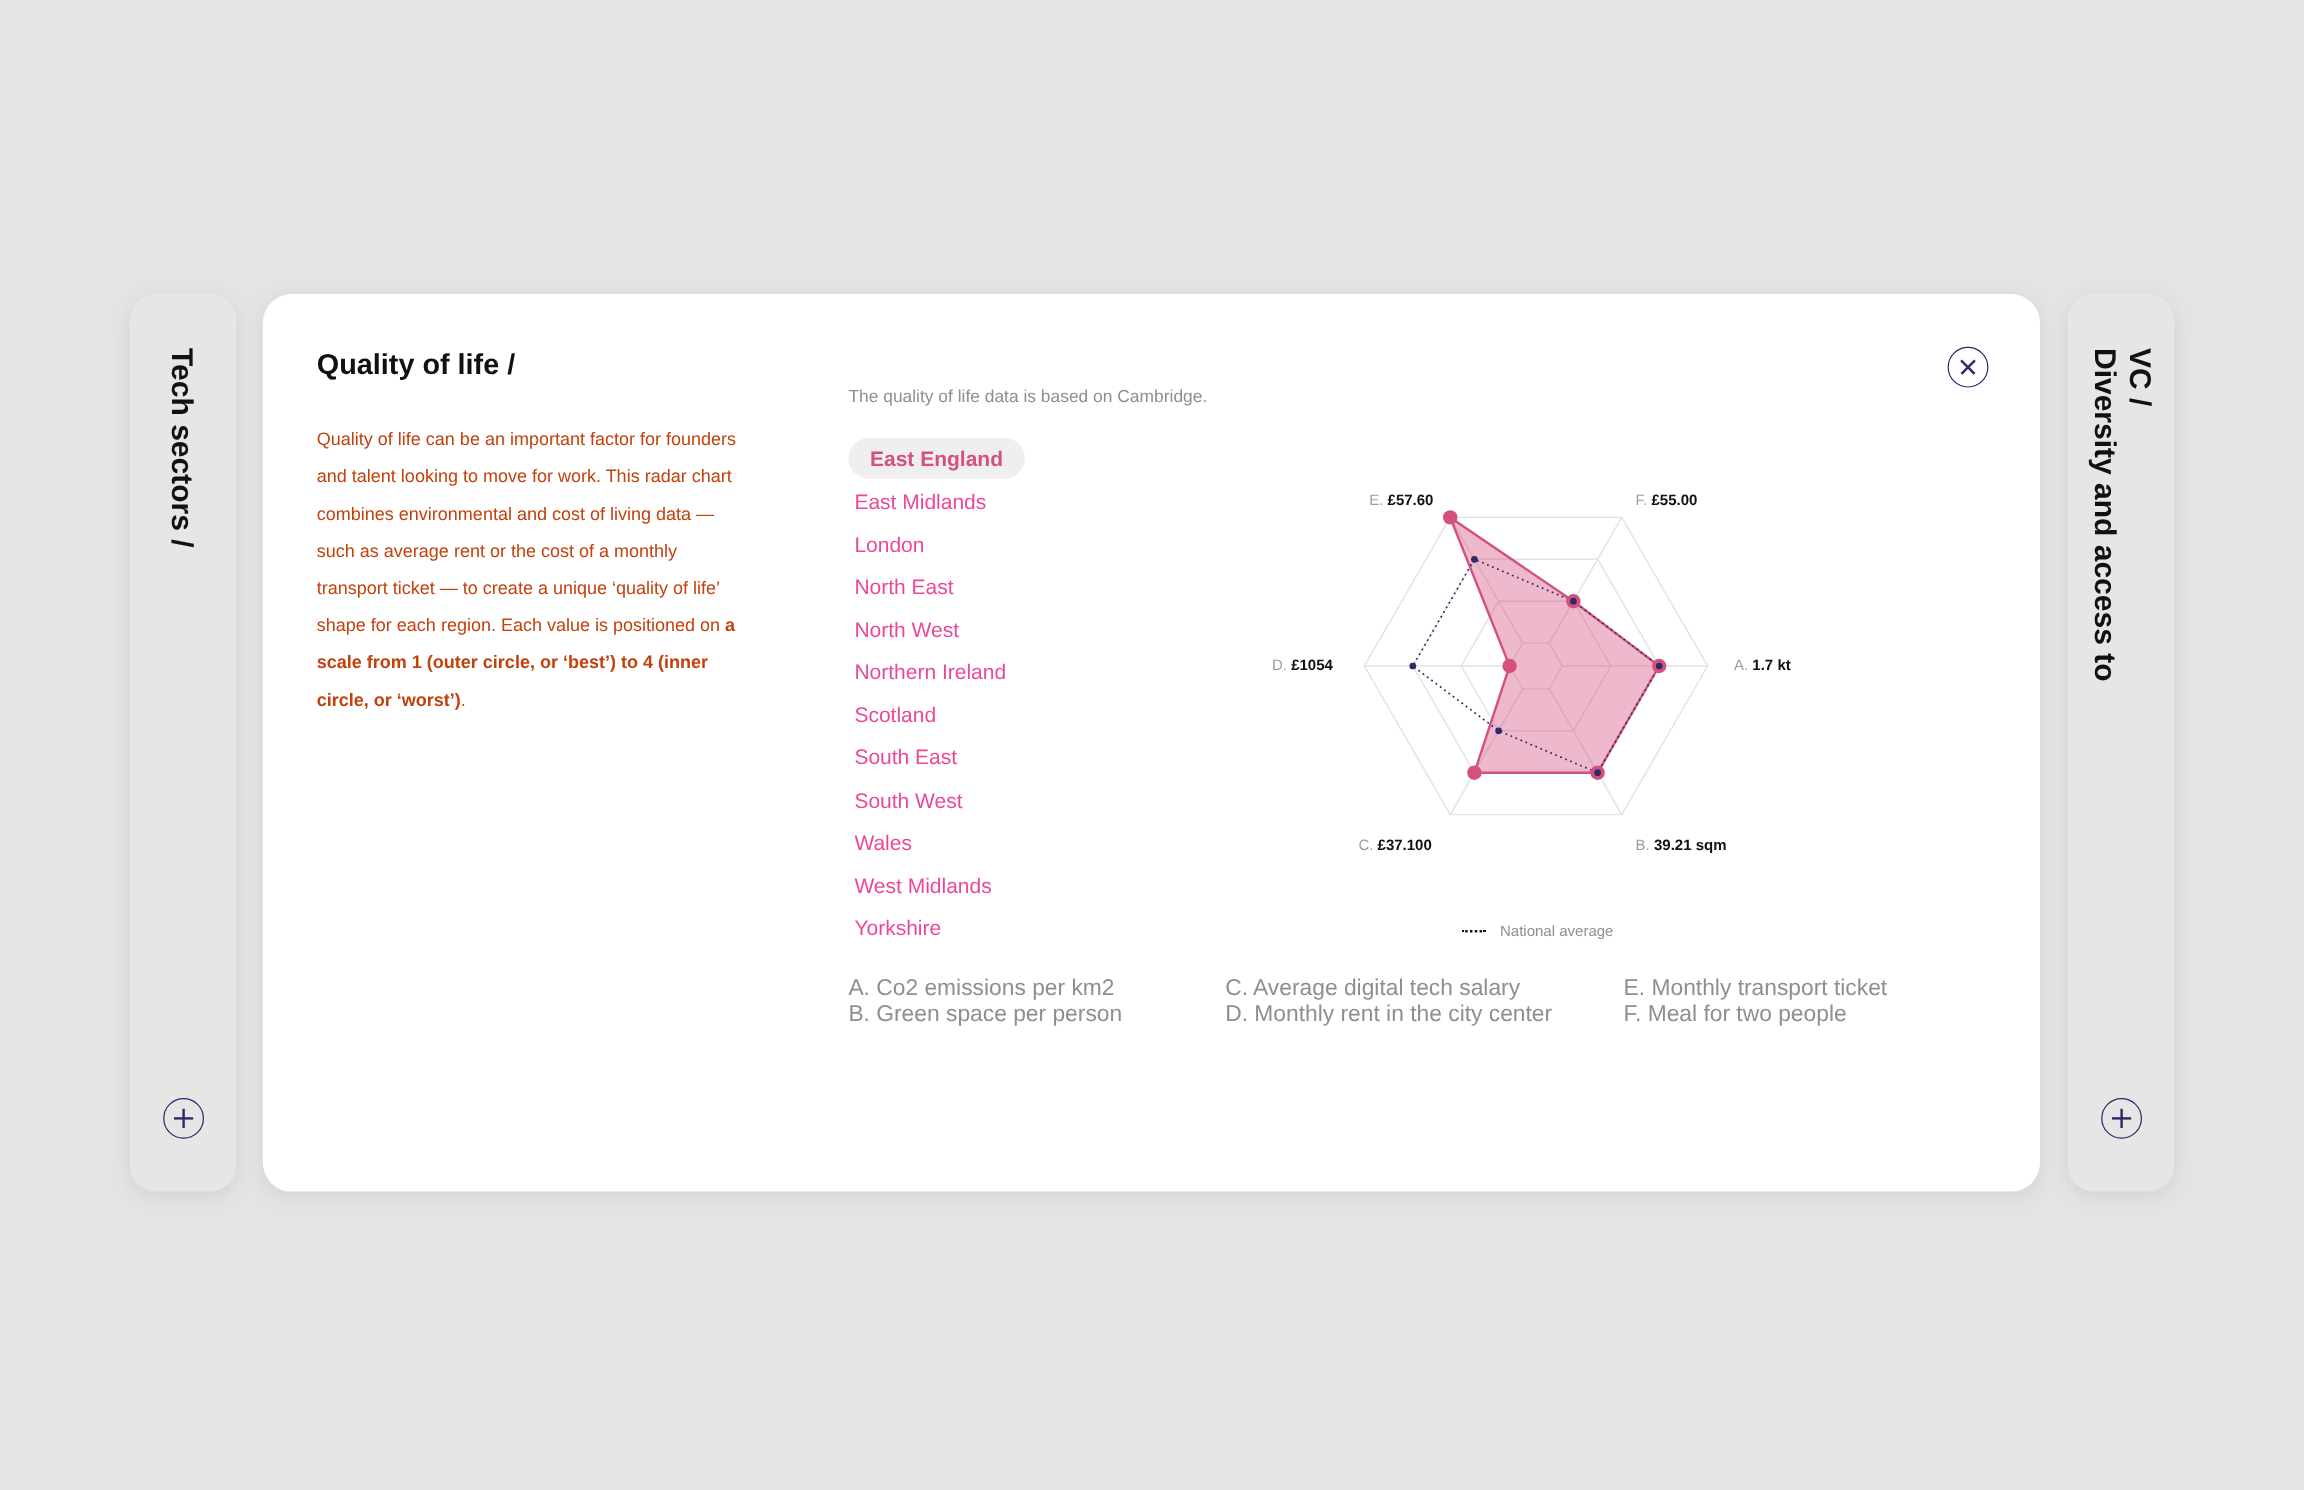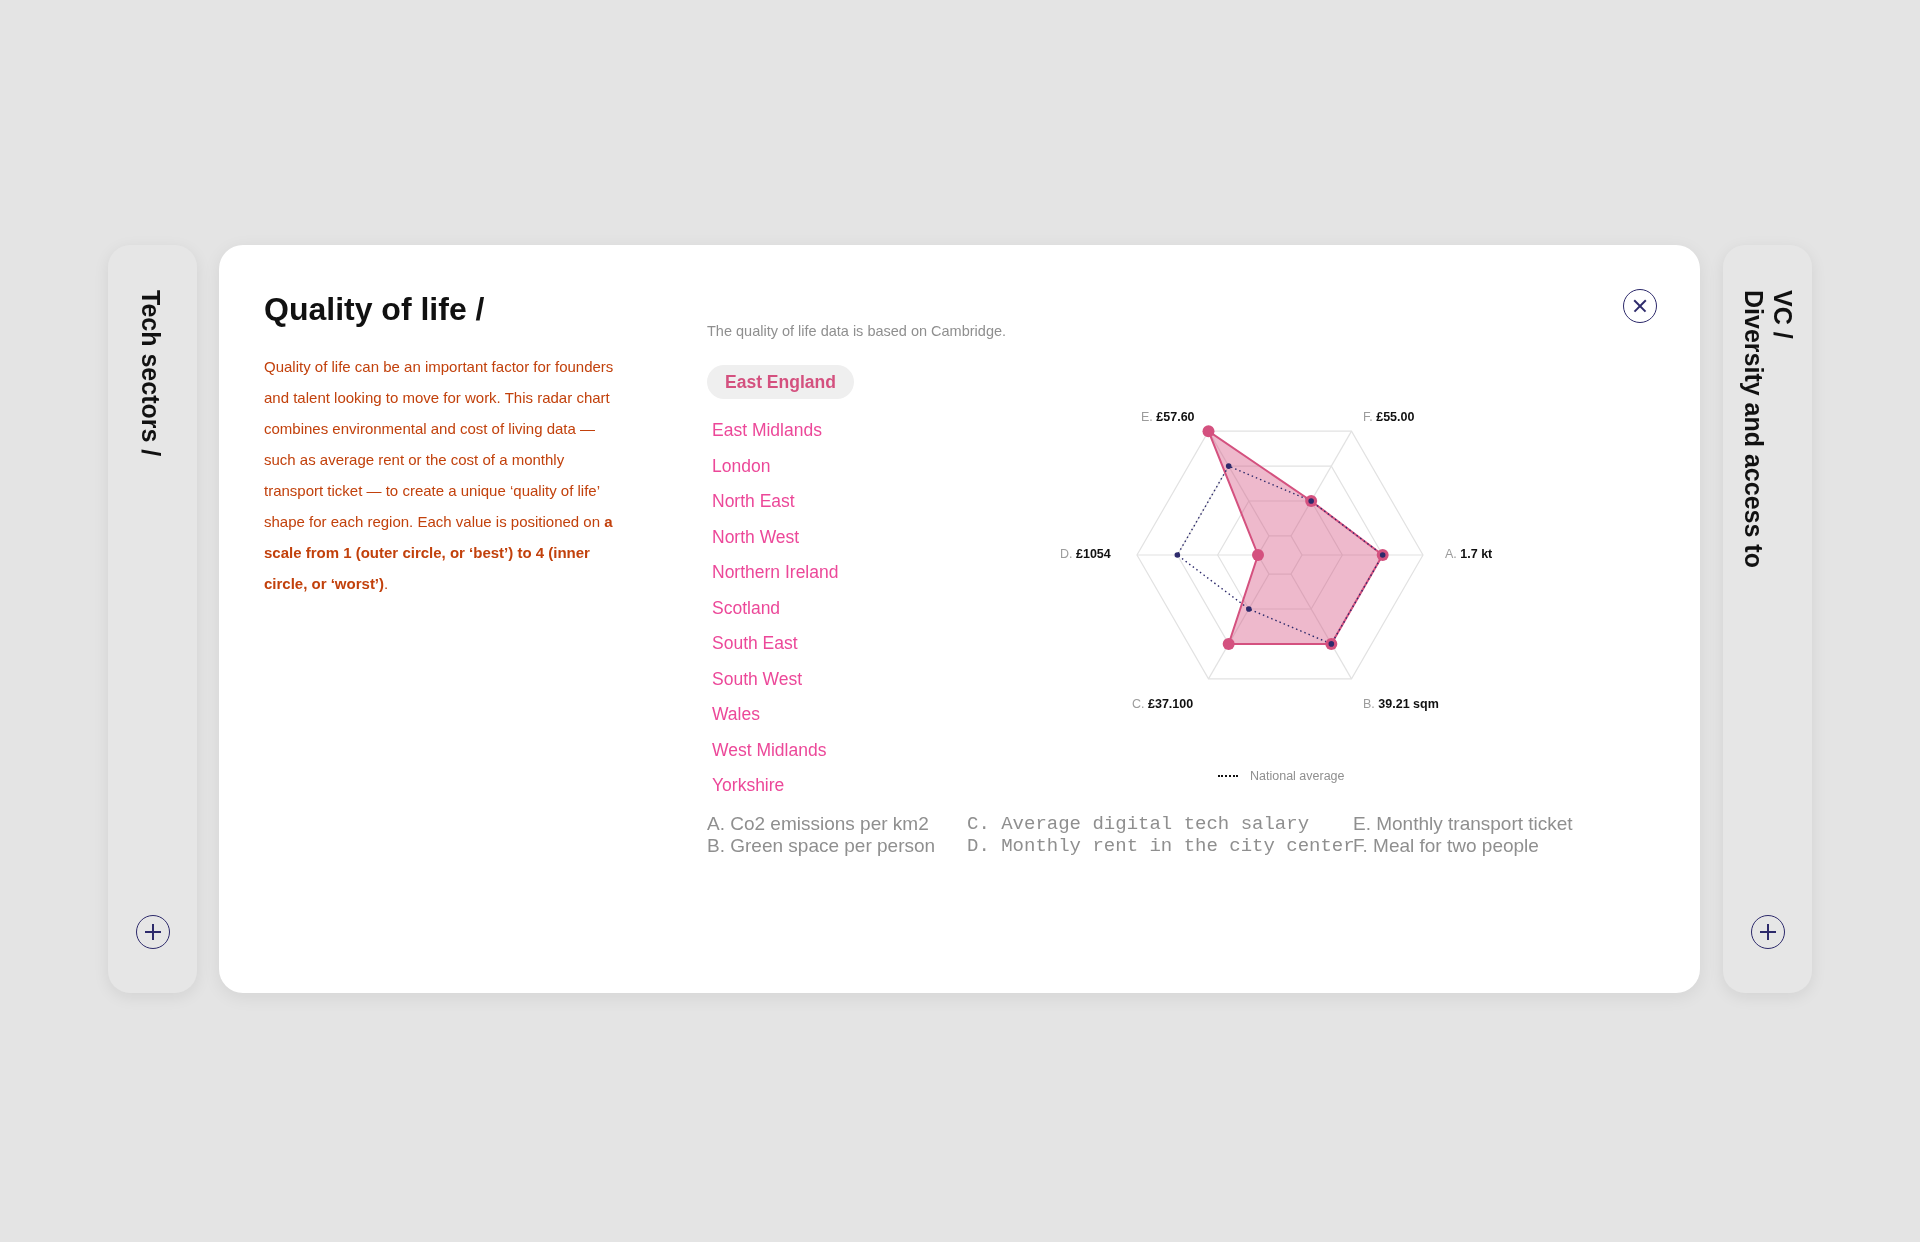--- a/index.html
+++ b/index.html
@@ -29,21 +29,21 @@
   }
   .plus-btn::before { left: 8px; right: 8px; top: 15.4px; height: 1.6px; }
   .plus-btn::after { top: 8px; bottom: 8px; left: 15.4px; width: 1.6px; }
 
   .card {
     position: absolute; left: 219px; top: 245px; width: 1481px; height: 748px;
     background: #fff; border-radius: 24px;
     box-shadow: 0 4px 18px rgba(0,0,0,0.07);
   }
   .card-title {
-    position: absolute; left: 45px; top: 46px; font-size: 32px; font-weight: 700; color: #111;
+    position: absolute; left: 45px; top: 46px; font-size: 24px; font-weight: 700; color: #111;
   }
   .intro {
     position: absolute; left: 45px; top: 106px; width: 355px;
     font-size: 15px; line-height: 31px; color: #c2410c;
   }
   .intro b { font-weight: 700; }
   .source {
     position: absolute; left: 45px; top: 646px; width: 380px;
     font-size: 11.5px; line-height: 14.5px; color: #b4b4b4;
   }
@@ -64,39 +64,39 @@
   .close-btn::before { transform: rotate(45deg); }
   .close-btn::after { transform: rotate(-45deg); }
 
   .region-list { position: absolute; left: 488px; top: 120px; list-style: none; }
   .region-list li {
     height: 35.5px; line-height: 35.5px; font-size: 17.5px; color: #ec4899;
     padding-left: 5px; cursor: pointer; white-space: nowrap;
   }
   .region-list li.active {
     display: inline-block; background: #efefef; border-radius: 18px; padding: 0 18px;
-    color: #d4517f; font-weight: 700; height: 34px; line-height: 34px; margin-bottom: 14px;
+    color: #d4517f; font-weight: 700; height: 34px; line-height: 34px; margin-bottom: 2px;
   }
 
   .radar { position: absolute; left: 0; top: 0; width: 1481px; height: 748px; pointer-events: none; }
   .axis-label {
     position: absolute; font-size: 12.5px; white-space: nowrap;
   }
   .axis-label .let { color: #9c9c9c; }
   .axis-label .val { color: #111; font-weight: 700; text-align: right; }
 
   .legend {
     position: absolute; left: 999px; top: 524px; font-size: 12.5px; color: #8f8f8f;
     display: flex; align-items: center;
   }
   .legend .dots { width: 20px; border-top: 2px dotted #111; margin-right: 12px; }
 
   .keys { position: absolute; top: 568px; font-size: 19px; color: #8f8f8f; line-height: 22px; }
   .keys.c1 { left: 488px; }
-  .keys.c2 { left: 748px; font-family: Liberation Mono, monospace; }
+  .keys.c2 { left: 802px; }
   .keys.c3 { left: 1134px; }
 </style>
 </head>
 <body>
 
 <div class="side-panel left">
   <div class="vtext">Tech sectors /</div>
   <div class="plus-btn"></div>
 </div>
 

